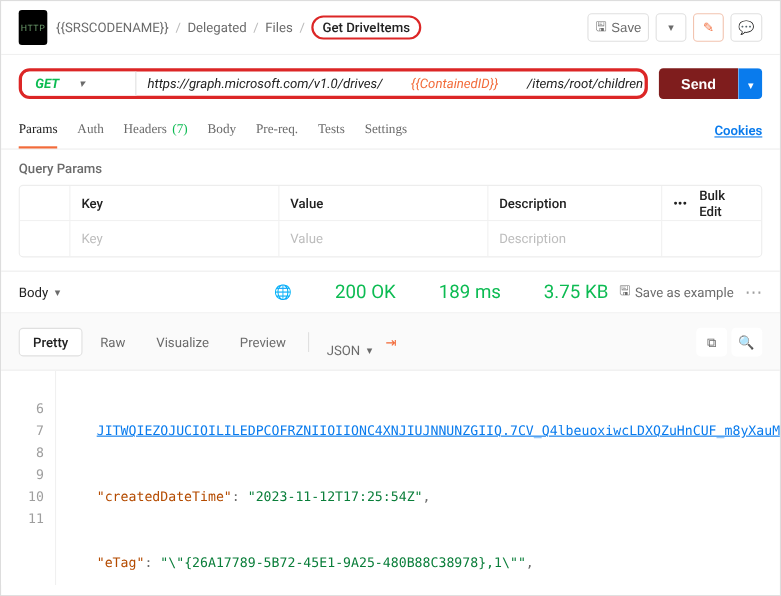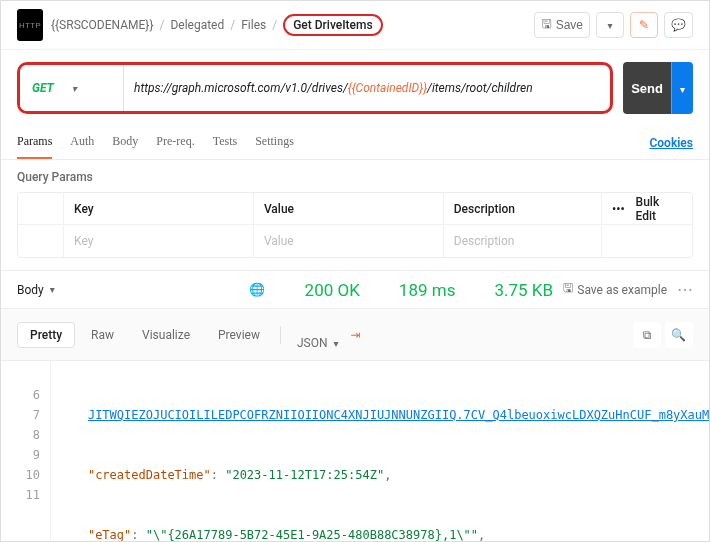--- a/index.html
+++ b/index.html
@@ -95,39 +95,40 @@
       padding: 0 12px;
       border-right: 1px solid #e0e0e0;
       background: #fff;
       min-width: 104px;
     }
     .method-label { color: #0cbb52; font-weight: 700; font-size: 12px; }
     .url-input {
       flex: 1;
       display: flex;
       align-items: center;
-      padding: 16px 10px;
+      padding: 4px 10px;
       font-family: inherit;
       font-size: 12px;
       color: #212121;
       white-space: nowrap;
       overflow: hidden;
+      gap: 26px;
     }
     .url-var { color: #f26b3a; }
     .send-btn-group {
       display: flex;
       align-items: stretch;
     }
     .send-btn {
-      background: #404040;
+      background: #7f1d1d;
       color: #fff;
       border: none;
       font-weight: 600;
       font-size: 13px;
-      padding: 0 8px;
+      padding: 0 20px;
       border-radius: 4px 0 0 4px;
       cursor: pointer;
     }
     .send-dd {
       background: #097bed;
       color: #fff;
       border: none;
       border-left: 1px solid rgba(255,255,255,0.3);
       padding: 0 8px;
       border-radius: 0 4px 4px 0;
@@ -300,20 +301,23 @@
   </div>
   <div class="send-btn-group">
     <button class="send-btn">Send</button>
     <button class="send-dd"><span class="chevron" style="color:#fff">▾</span></button>
   </div>
 </div>
 
 <div class="tabs">
   <div class="tab active">Params</div>
   <div class="tab">Auth</div>
+  <div class="tab">
+    <span>Headers</span>&nbsp;<span class="count">(7)</span>
+  </div>
   <div class="tab">Body</div>
   <div class="tab">Pre-req.</div>
   <div class="tab">Tests</div>
   <div class="tab">Settings</div>
   <div class="spacer"></div>
   <div class="cookies-link">Cookies</div>
 </div>
 
 <div class="section-title">Query Params</div>
 <div class="params-table">

